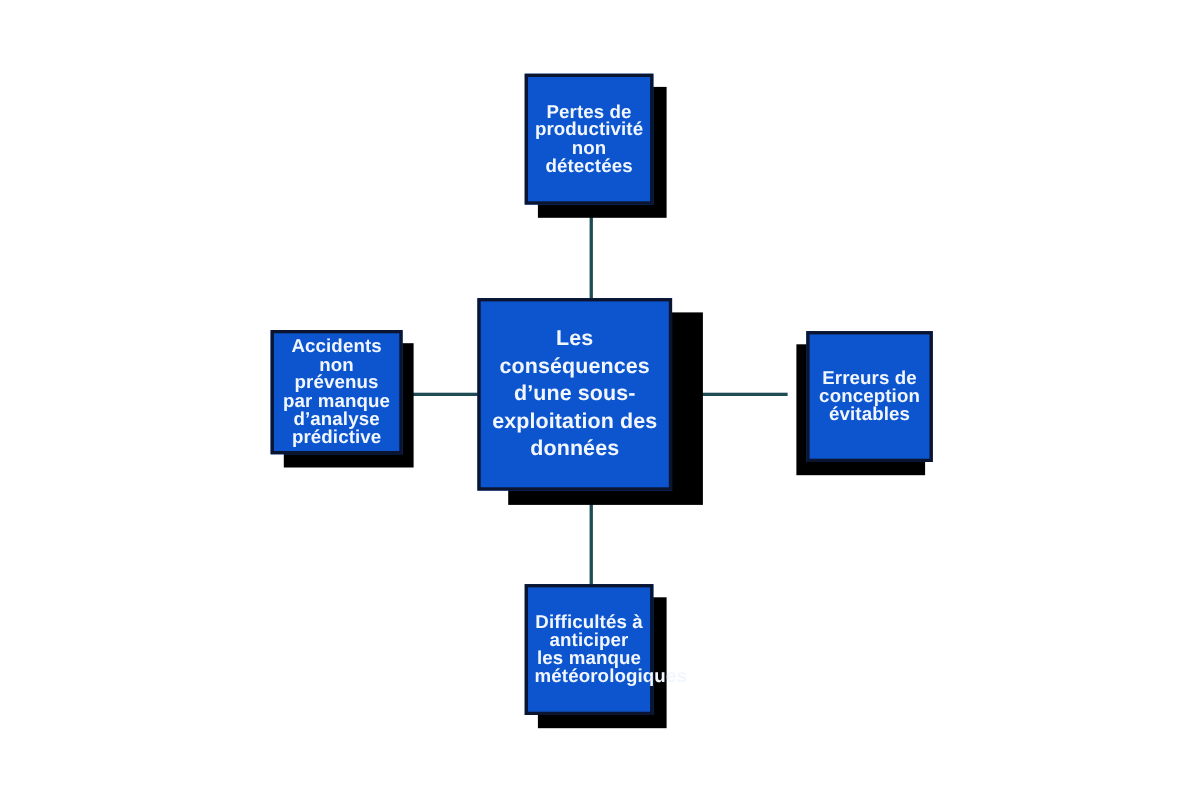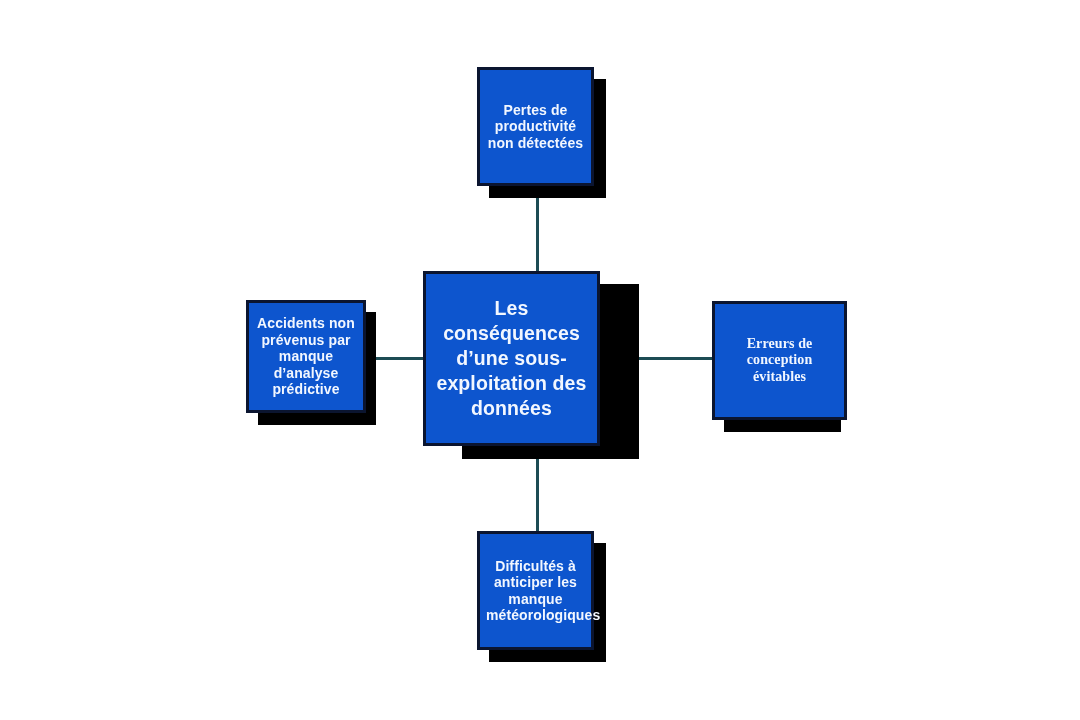--- a/index.html
+++ b/index.html
@@ -52,57 +52,57 @@
   .node .label {
     color: #f2f7ff;
     display: block;
     width: 100%;
     padding: 0 6px;
     box-sizing: border-box;
   }
 
   
   #node-center {
-    left: 423px;
+    left: 434px;
     top: 271px;
     width: 177px;
     height: 175px;
     align-items: center;
   }
   #node-center .label {
     font-size: 19.5px;
     line-height: 25px;
     font-weight: 700;
     letter-spacing: 0.1px;
   }
   #shadow-center {
     left: 462px;
     top: 284px;
     width: 177px;
     height: 175px;
   }
 
   
   .node.satellite .label {
-    font-size: 14px;
+    font-size: 17px;
     line-height: 16.5px;
     font-weight: 700;
     letter-spacing: 0.1px;
   }
 
   #node-top    { left: 477px; top: 67px;  width: 117px; height: 119px; }
   #shadow-top  { left: 489px; top: 79px;  width: 117px; height: 119px; }
 
   #node-bottom   { left: 477px; top: 531px; width: 117px; height: 119px; }
   #shadow-bottom { left: 489px; top: 543px; width: 117px; height: 119px; }
 
   #node-left   { left: 246px; top: 300px; width: 120px; height: 113px; }
   #shadow-left { left: 258px; top: 312px; width: 118px; height: 113px; }
 
-  #node-right   { left: 712px; top: 301px; width: 135px; height: 119px; font-family: Liberation Serif, serif; }
+  #node-right   { left: 733px; top: 301px; width: 115px; height: 119px; }
   #shadow-right { left: 724px; top: 313px; width: 117px; height: 119px; }
 
   
   #connector-top    { left: 536px; top: 184px; height: 92px; }
   #connector-bottom { left: 536px; top: 442px; height: 92px; }
   #connector-left   { left: 362px; top: 357px; width: 92px; }
   #connector-right  { left: 621px; top: 357px; width: 95px; }
 </style>
 </head>
 <body>

